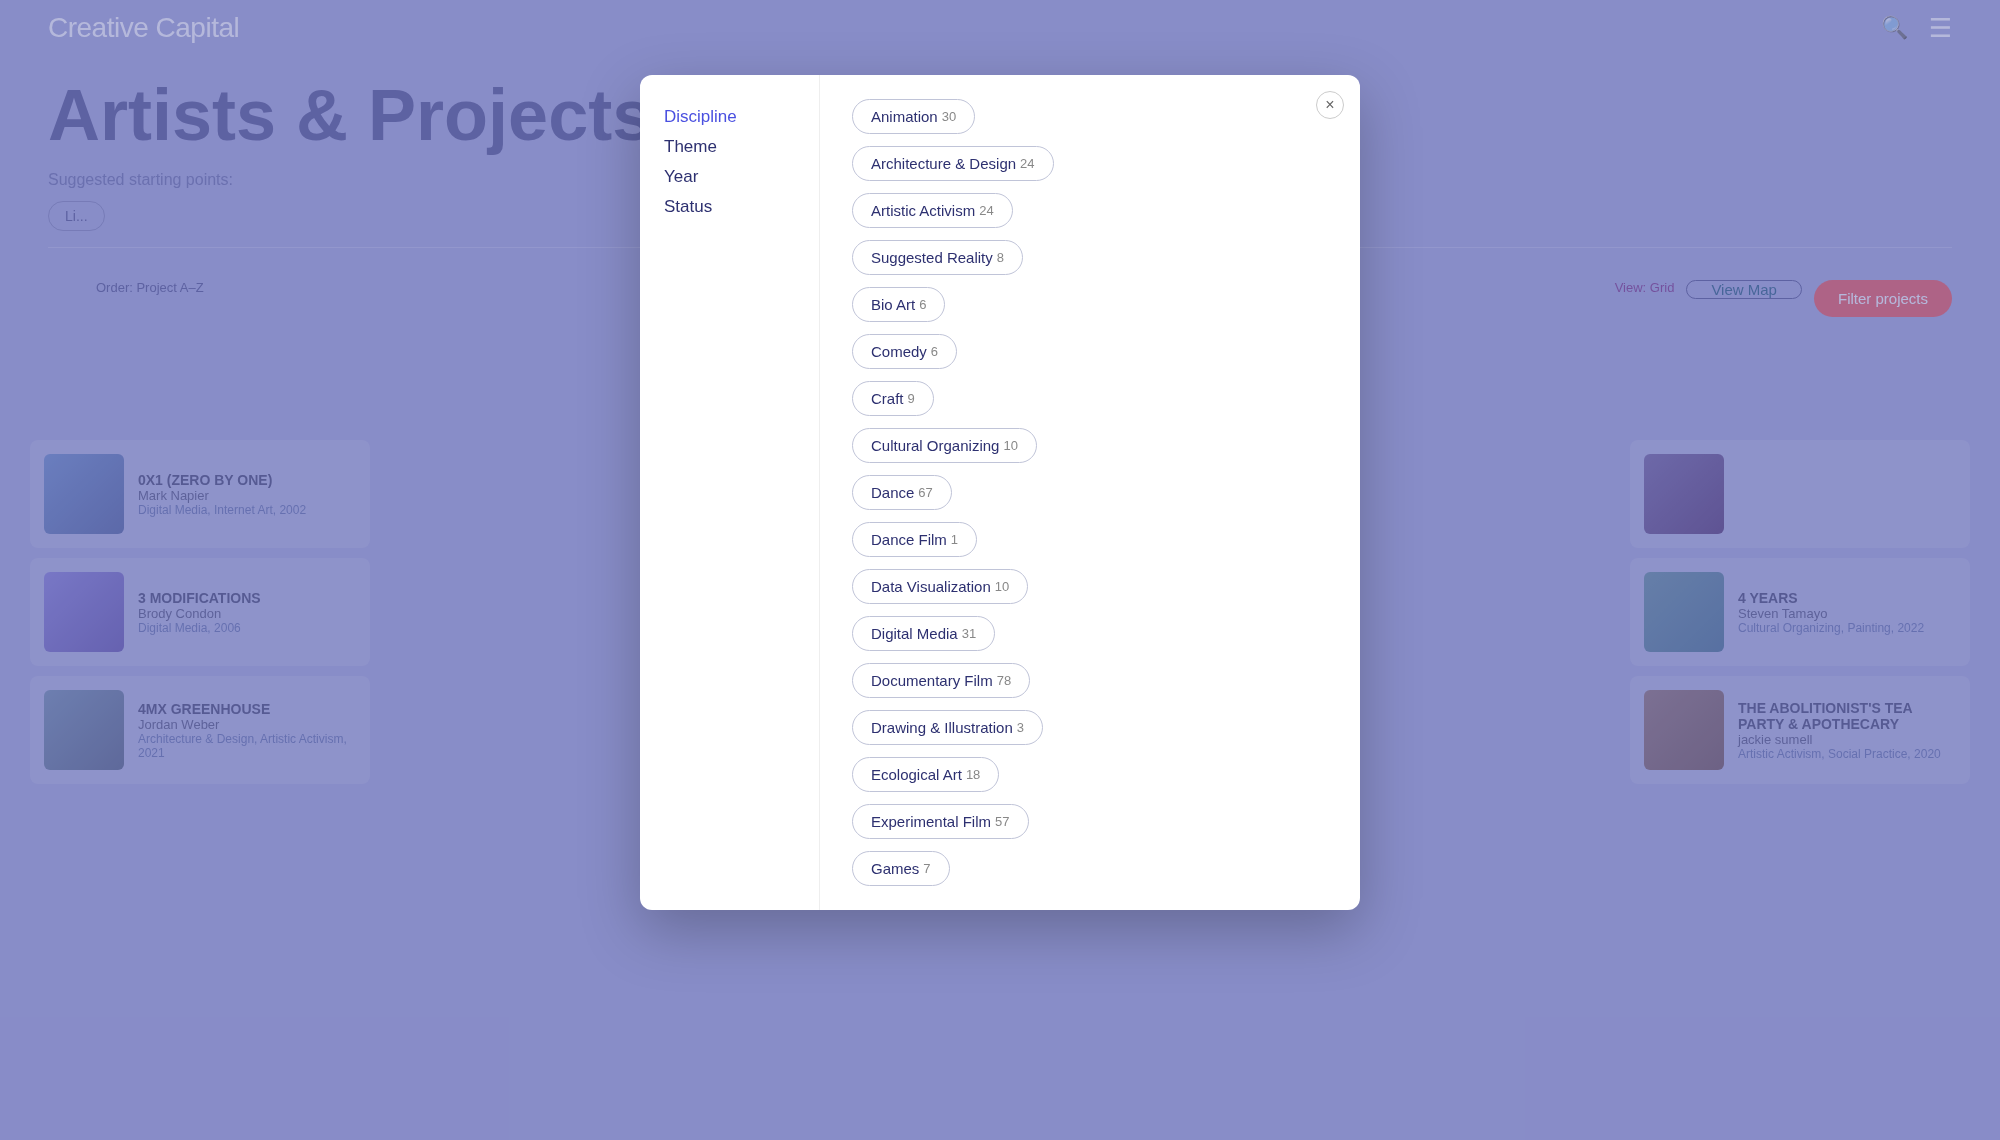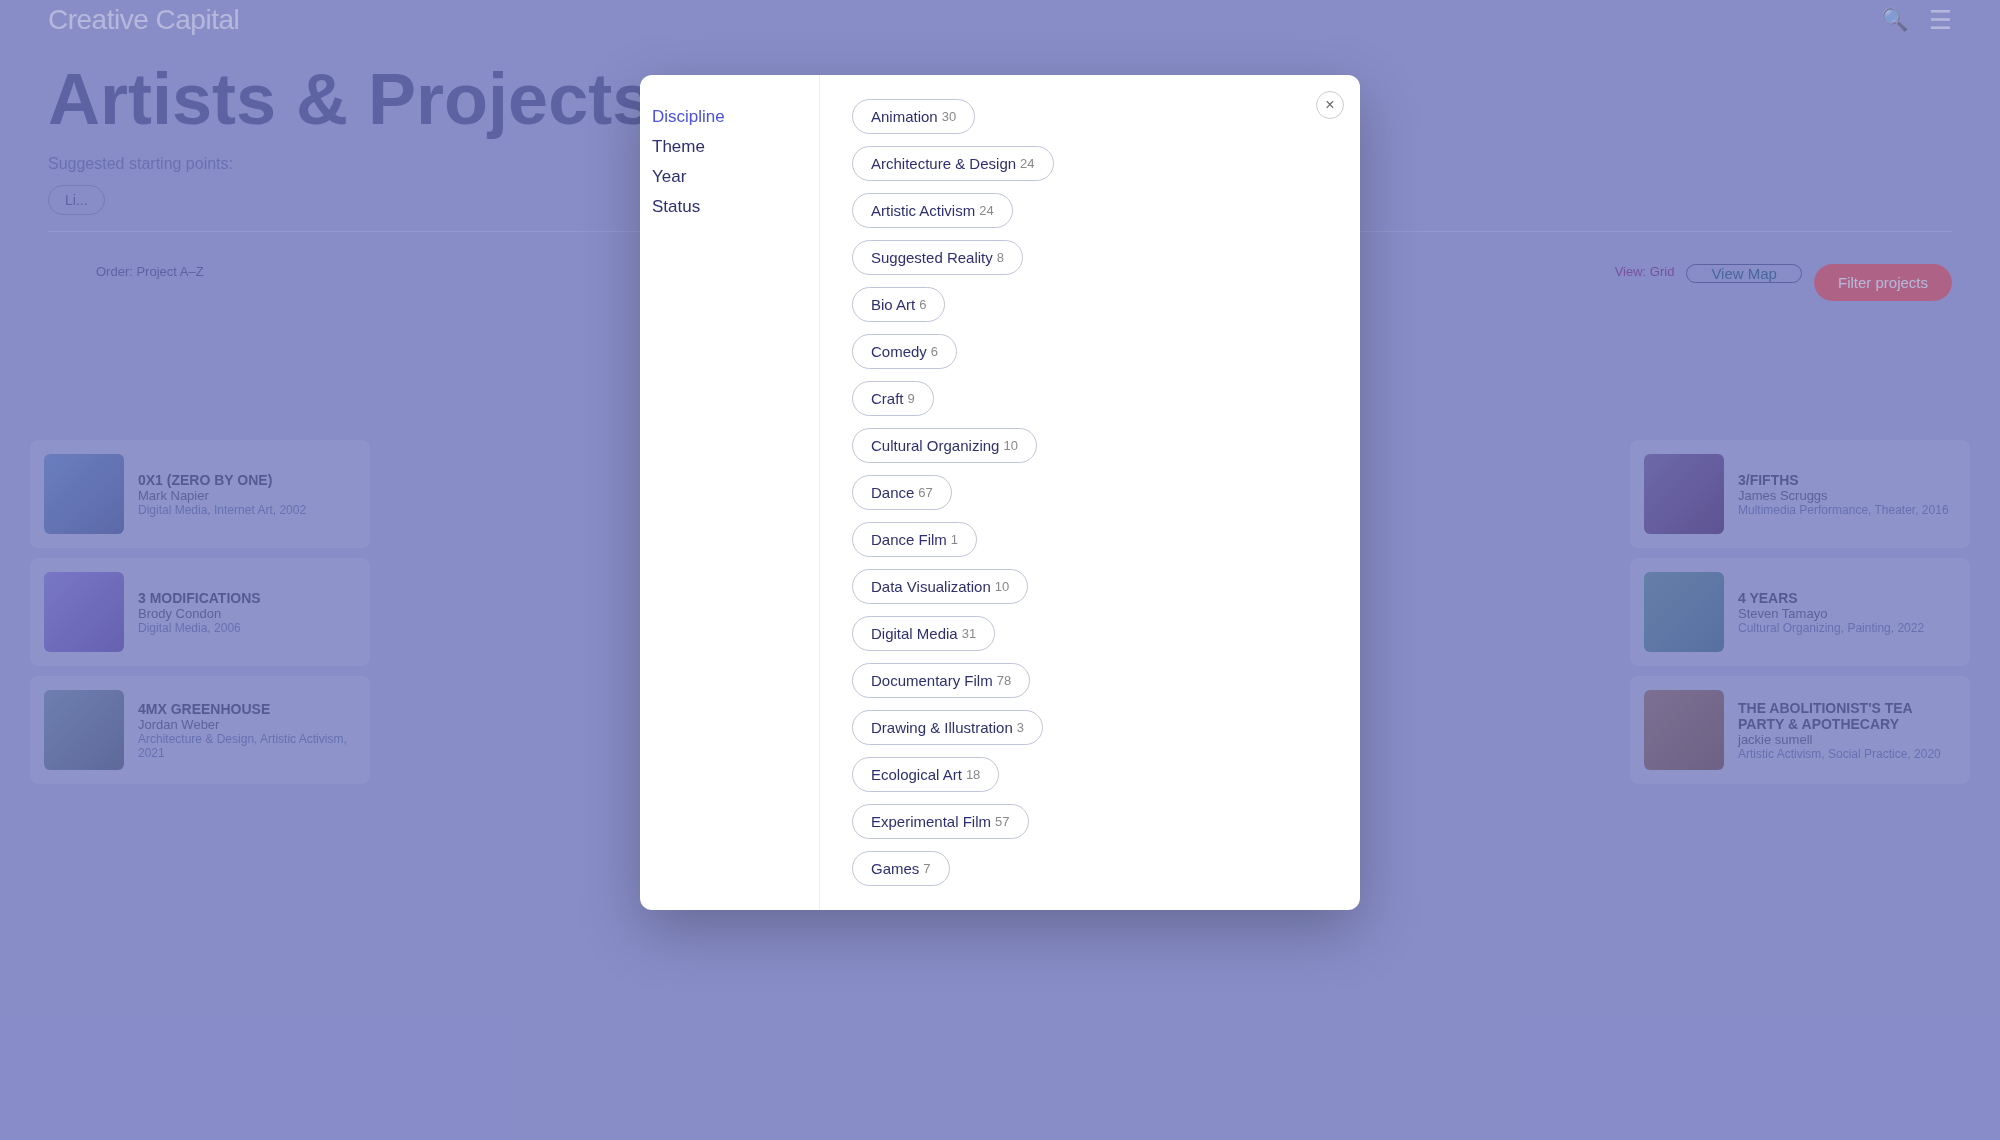--- a/index.html
+++ b/index.html
@@ -17,21 +17,21 @@
       position: absolute;
       top: 0; left: 0; right: 0; bottom: 0;
       background: #9b9fd4;
     }
 
     
     .header {
       display: flex;
       align-items: center;
       justify-content: space-between;
-      padding: 4px 48px;
+      padding: 12px 48px;
       position: relative;
       z-index: 1;
     }
     .logo {
       font-size: 28px;
       color: white;
       font-weight: 300;
       letter-spacing: -0.5px;
     }
     .header-icons {
@@ -130,21 +130,21 @@
       align-items: center;
       justify-content: center;
       font-size: 16px;
       color: #666;
       z-index: 20;
     }
 
     
     .modal-sidebar {
       width: 180px;
-      padding: 32px 12px;
+      padding: 32px 24px;
       flex-shrink: 0;
       border-right: 1px solid #eee;
     }
     .filter-label {
       font-size: 17px;
       margin-bottom: 10px;
       cursor: pointer;
     }
     .filter-label.active {
       color: #4a50e0;
@@ -303,25 +303,20 @@
         <div class="card-title">4MX GREENHOUSE</div>
         <div class="card-artist">Jordan Weber</div>
         <div class="card-meta">Architecture &amp; Design, Artistic Activism, 2021</div>
       </div>
     </div>
   </div>
 
   <div class="right-column">
     <div class="project-card">
       <div class="card-thumb thumb-right1"></div>
-      <div class="card-info">
-        <div class="card-title">3/FIFTHS</div>
-        <div class="card-artist">James Scruggs</div>
-        <div class="card-meta">Multimedia Performance, Theater, 2016</div>
-      </div>
     </div>
     <div class="project-card">
       <div class="card-thumb thumb-right2"></div>
       <div class="card-info">
         <div class="card-title">4 YEARS</div>
         <div class="card-artist">Steven Tamayo</div>
         <div class="card-meta">Cultural Organizing, Painting, 2022</div>
       </div>
     </div>
     <div class="project-card">

